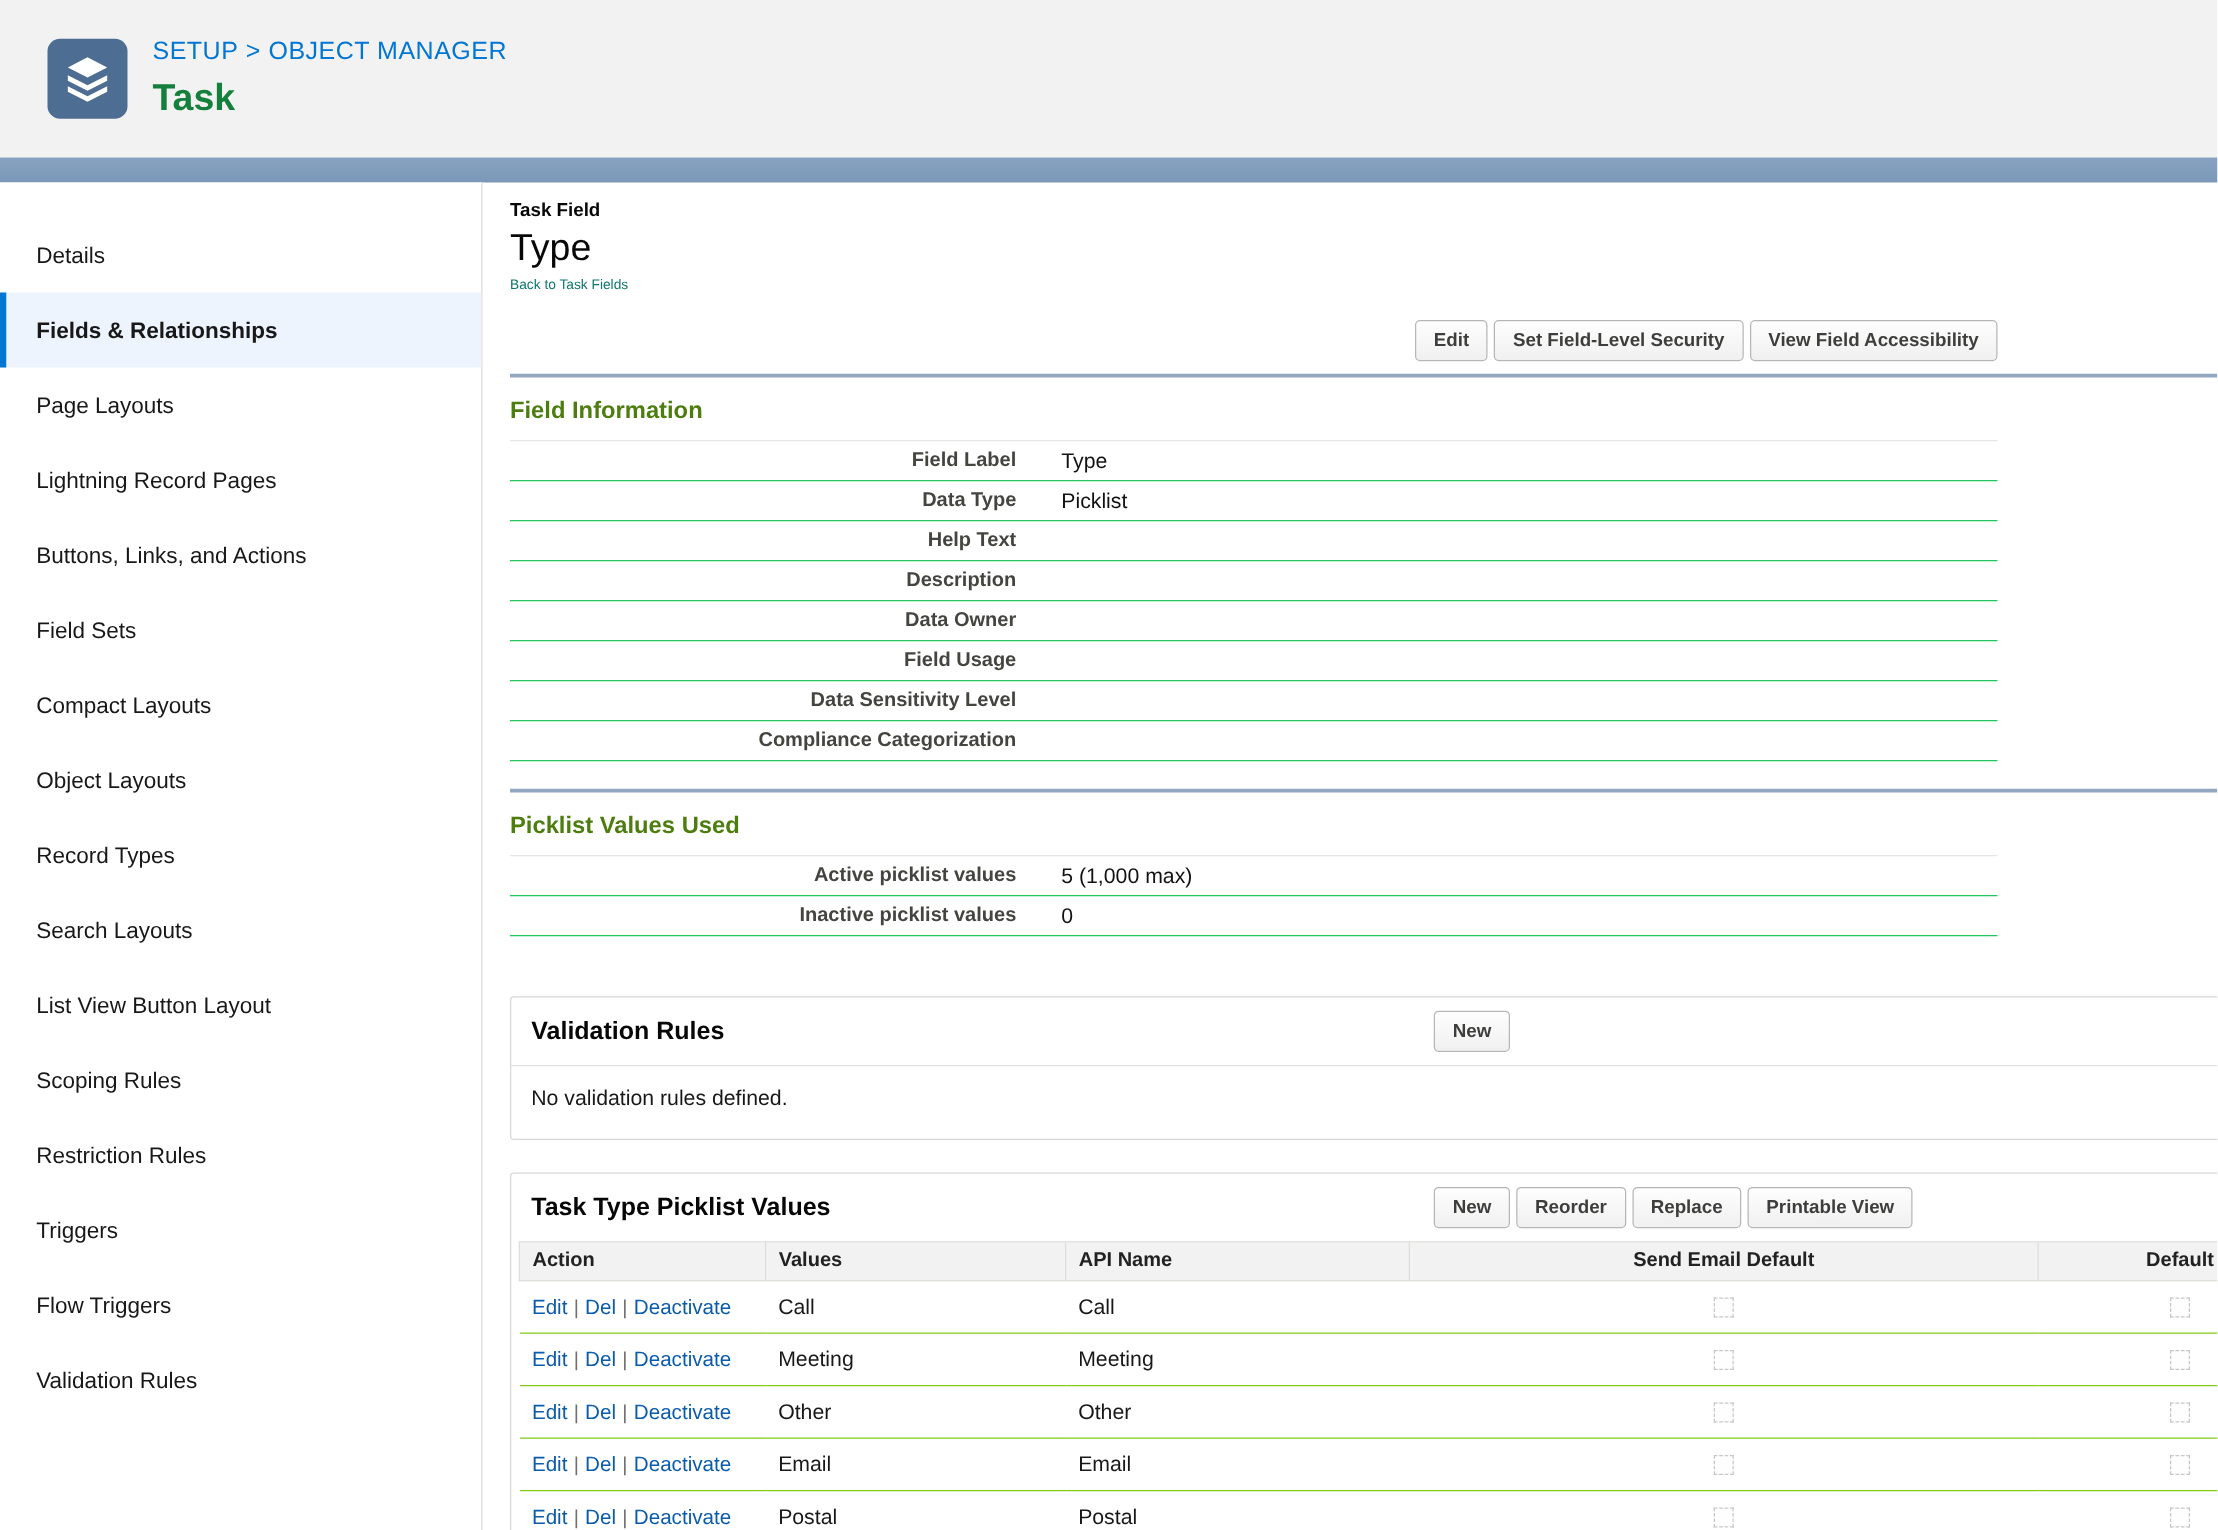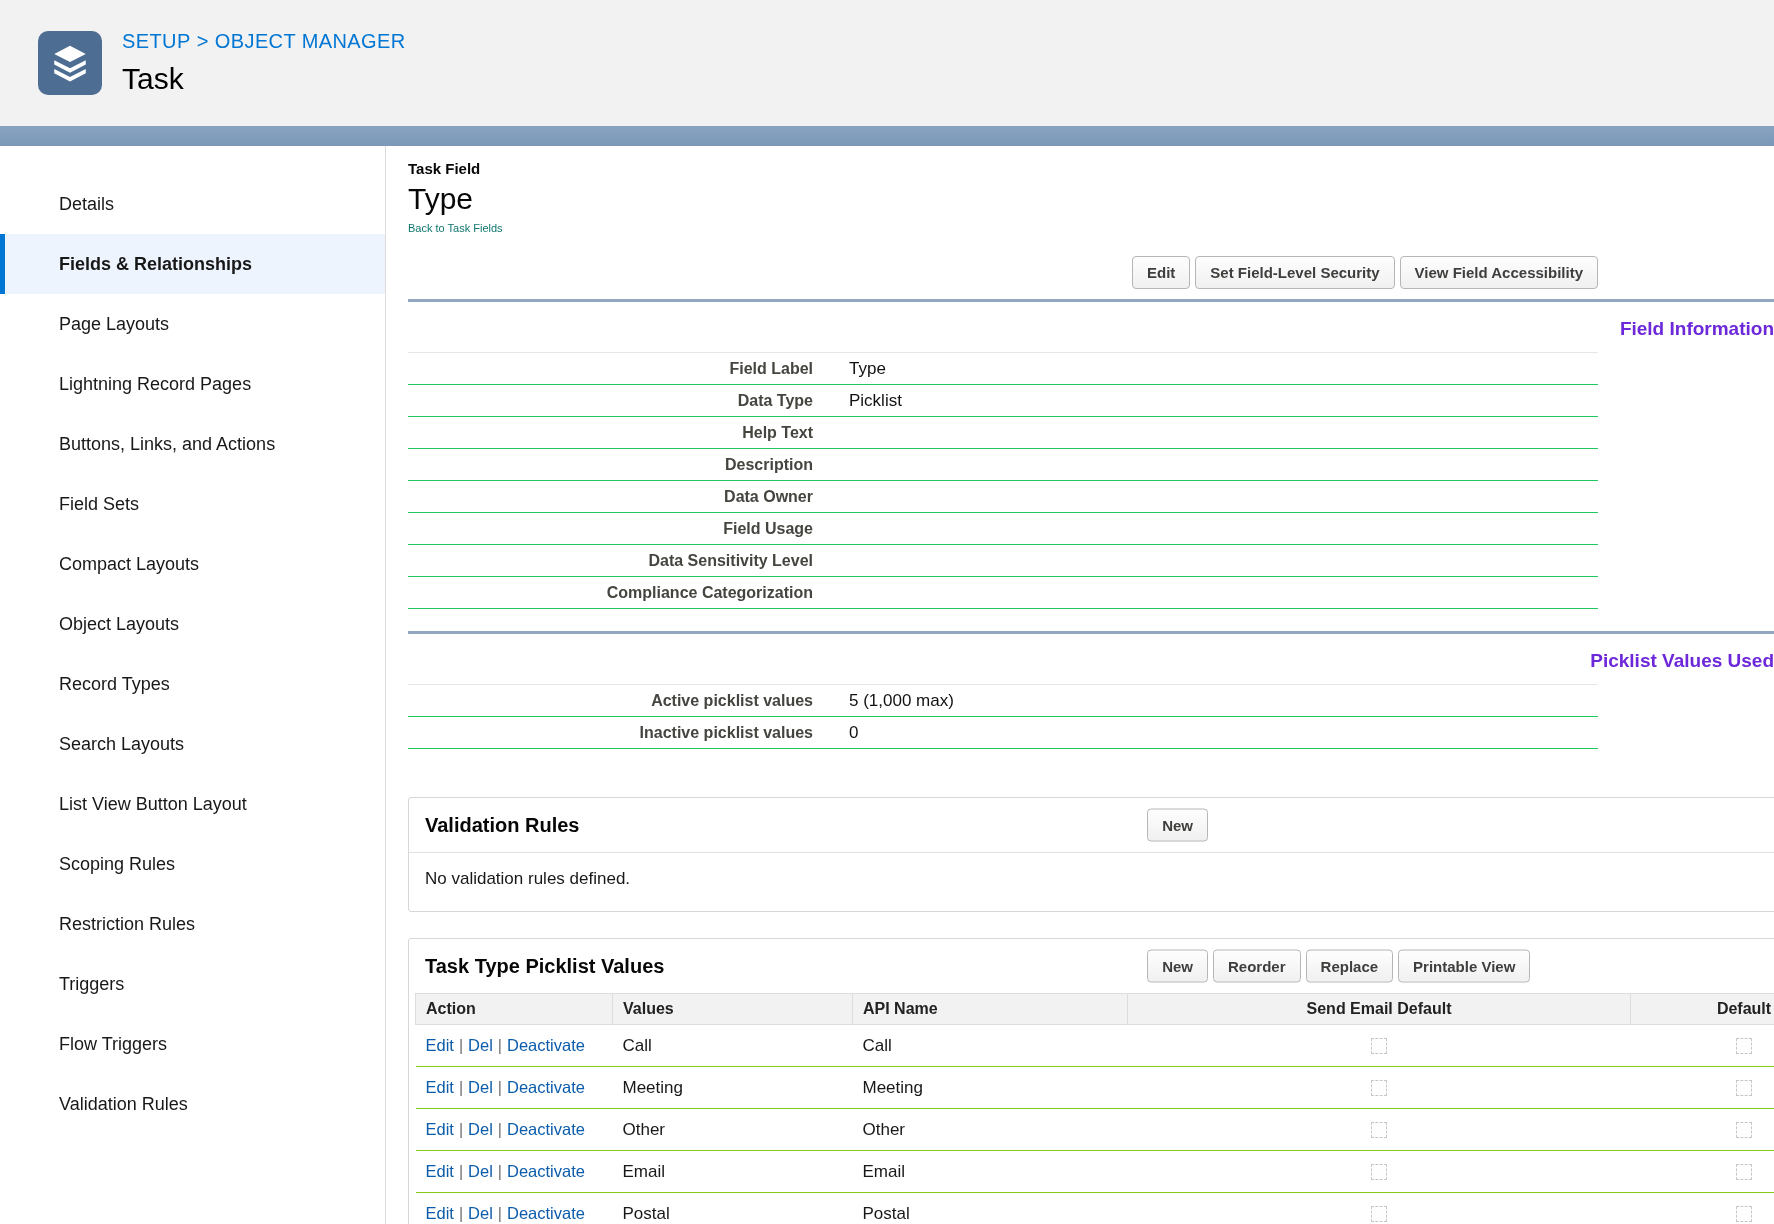--- a/index.html
+++ b/index.html
@@ -7,42 +7,42 @@
   body { font-family:"Liberation Sans", sans-serif; color:#181818; background:#fff; }
   a { cursor:pointer; }
 
   
   .setup-header { height:126px; background:#f3f2f2; display:flex; align-items:center; padding-left:38px; gap:20px; }
   .obj-icon { width:64px; height:64px; border-radius:10px; background:#4e6d92; display:flex; align-items:center; justify-content:center; flex:none; }
   .obj-icon svg { width:42px; height:42px; }
   .breadcrumb { font-size:20px; color:#0176d3; letter-spacing:.4px; margin-bottom:9px; }
   .breadcrumb a { color:#0176d3; text-decoration:none; }
   .breadcrumb .bc-sep { margin:0 6px; }
-  .obj-title { font-size:30px; font-weight:400; color:#000000; }
+  .obj-title { font-size:30px; font-weight:700; color:#15803d; }
   .band { height:20px; background:linear-gradient(180deg,#88a3c1,#7b98b8); }
 
   
   .content { display:flex; height:1078px; }
   .sidebar { width:386px; border-right:1px solid #dddbda; padding-top:28px; flex:none; background:#fff; }
-  .side-item { height:60px; display:flex; align-items:center; padding-left:54px; font-size:18px; color:#181818; cursor:pointer; border-left:5px solid transparent; }
+  .side-item { height:60px; display:flex; align-items:center; padding-left:24px; font-size:18px; color:#181818; cursor:pointer; border-left:5px solid transparent; }
   .side-item.active { background:#eef4fe; border-left-color:#0176d3; font-weight:700; }
   .main { flex:1; min-width:0; position:relative; padding:14px 0 0 22px; overflow:hidden; }
 
   
   .kicker { font-size:15px; font-weight:700; color:#080707; }
   .field-title { font-size:30px; font-weight:400; color:#080707; margin-top:5px; }
   .back-link { display:inline-block; margin-top:6px; font-size:11px; color:#0f766e; text-decoration:none; }
 
   
   .toolbar { display:flex; justify-content:flex-end; gap:5px; padding-right:176px; margin-top:20px; }
   .btn { background:linear-gradient(#fefefe,#f1f0f0); border:1px solid #b8b6b4; border-radius:4px; padding:7px 14px; font-size:15px; font-weight:700; color:#3e3e3c; font-family:inherit; cursor:pointer; white-space:nowrap; }
 
   
   .section-rule { height:3px; background:#93a8c0; margin-top:10px; }
-  .section-heading { font-size:19px; font-weight:700; color:#6d28d9; margin:16px 0 12px;text-align:right; }
+  .section-heading { font-size:19px; font-weight:700; color:#4d7c0f; margin:16px 0 12px; }
   .detail-rows { margin-right:176px; border-top:1px solid #e8e6e4; }
   .drow { display:flex; align-items:center; height:32px; border-bottom:1px solid #22c55e; }
   .dlabel { width:405px; text-align:right; font-weight:700; font-size:16px; color:#454540; flex:none; }
   .dvalue { padding-left:36px; font-size:17px; color:#121212; }
 
   
   .related { border:1px solid #d9d7d5; border-radius:3px; margin-right:-3px; position:relative; background:#fff; }
   .related.validation { margin-top:48px; }
   .related.picklist { margin-top:26px; }
   .rl-header { position:relative; display:flex; align-items:center; height:54px; padding:0 16px; }

